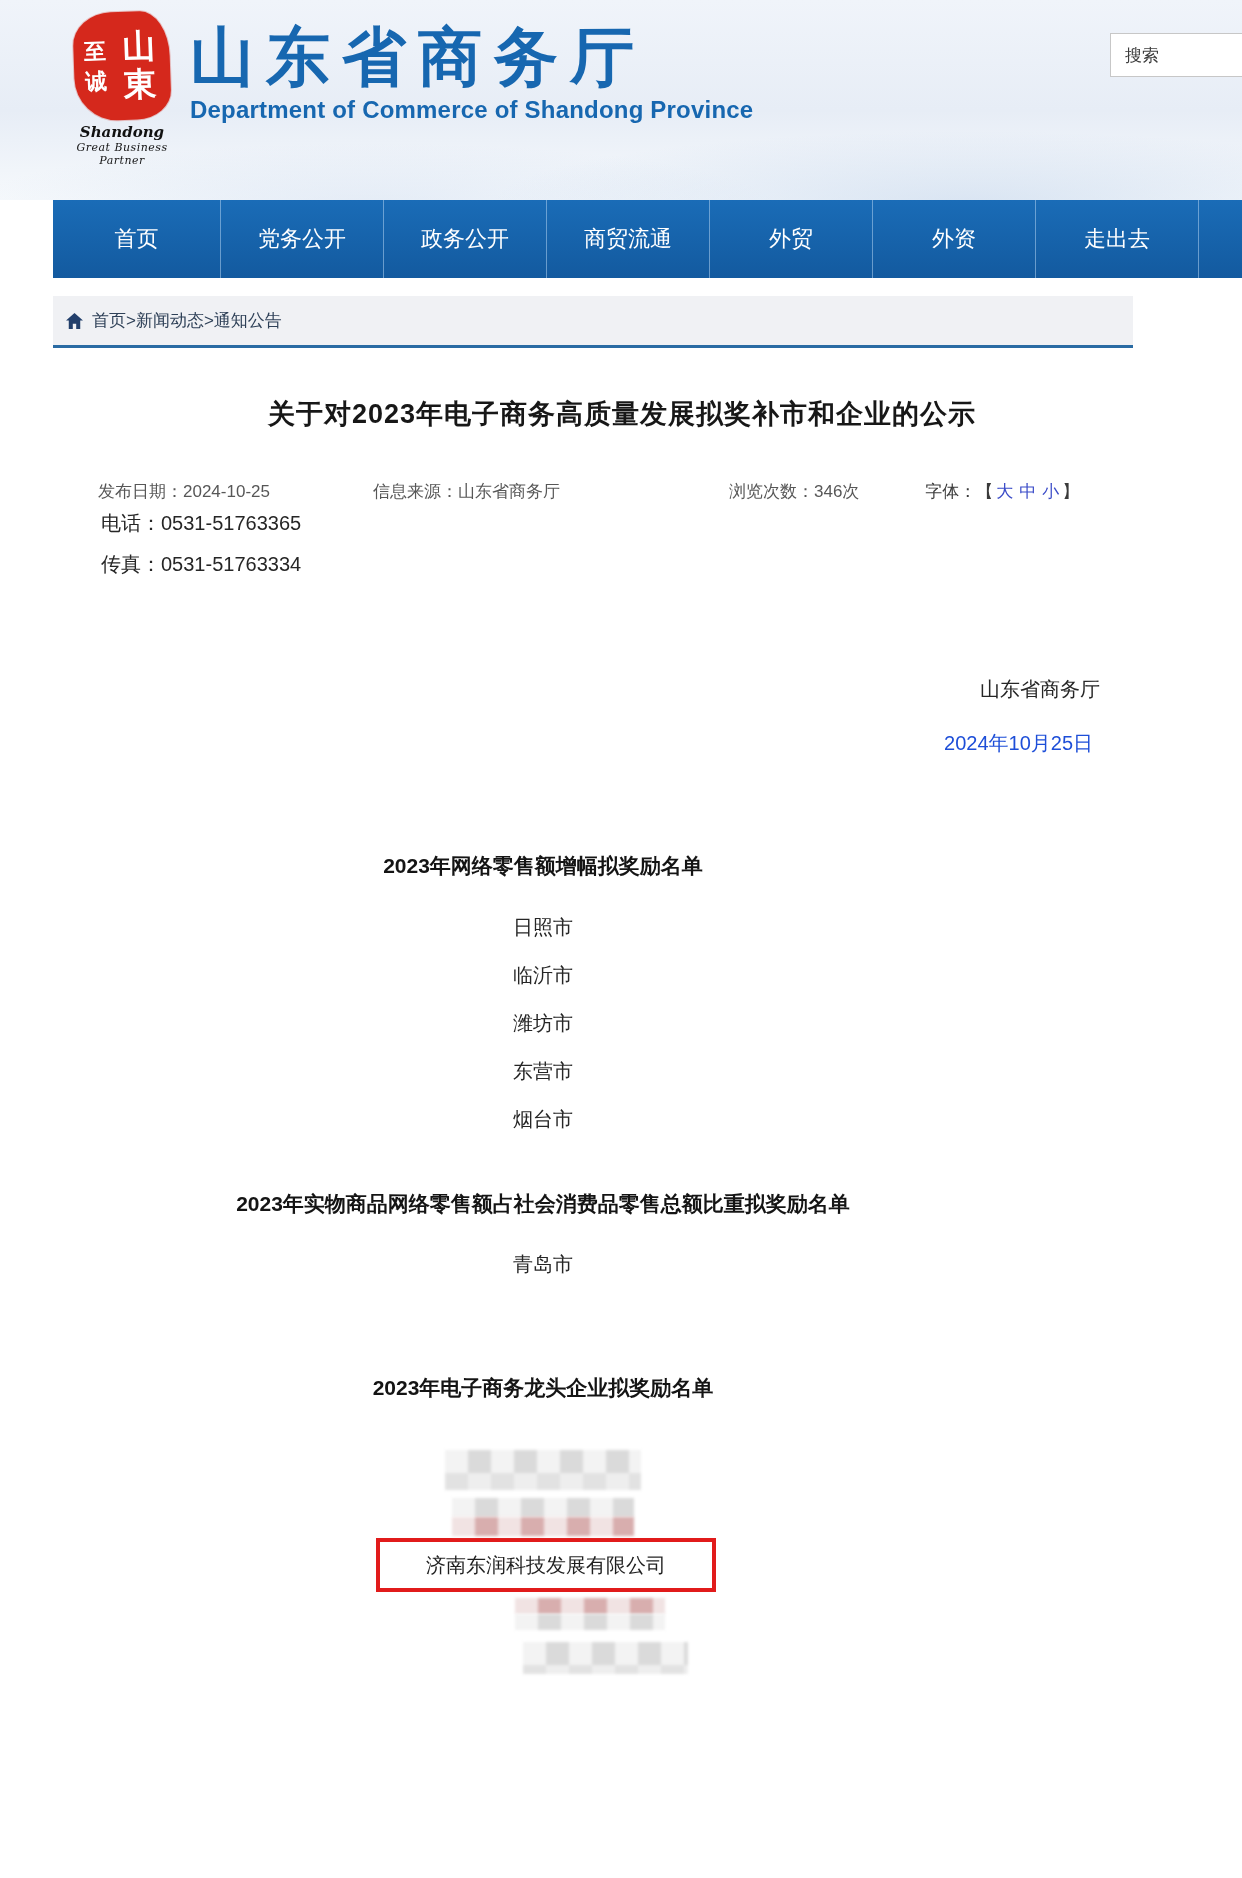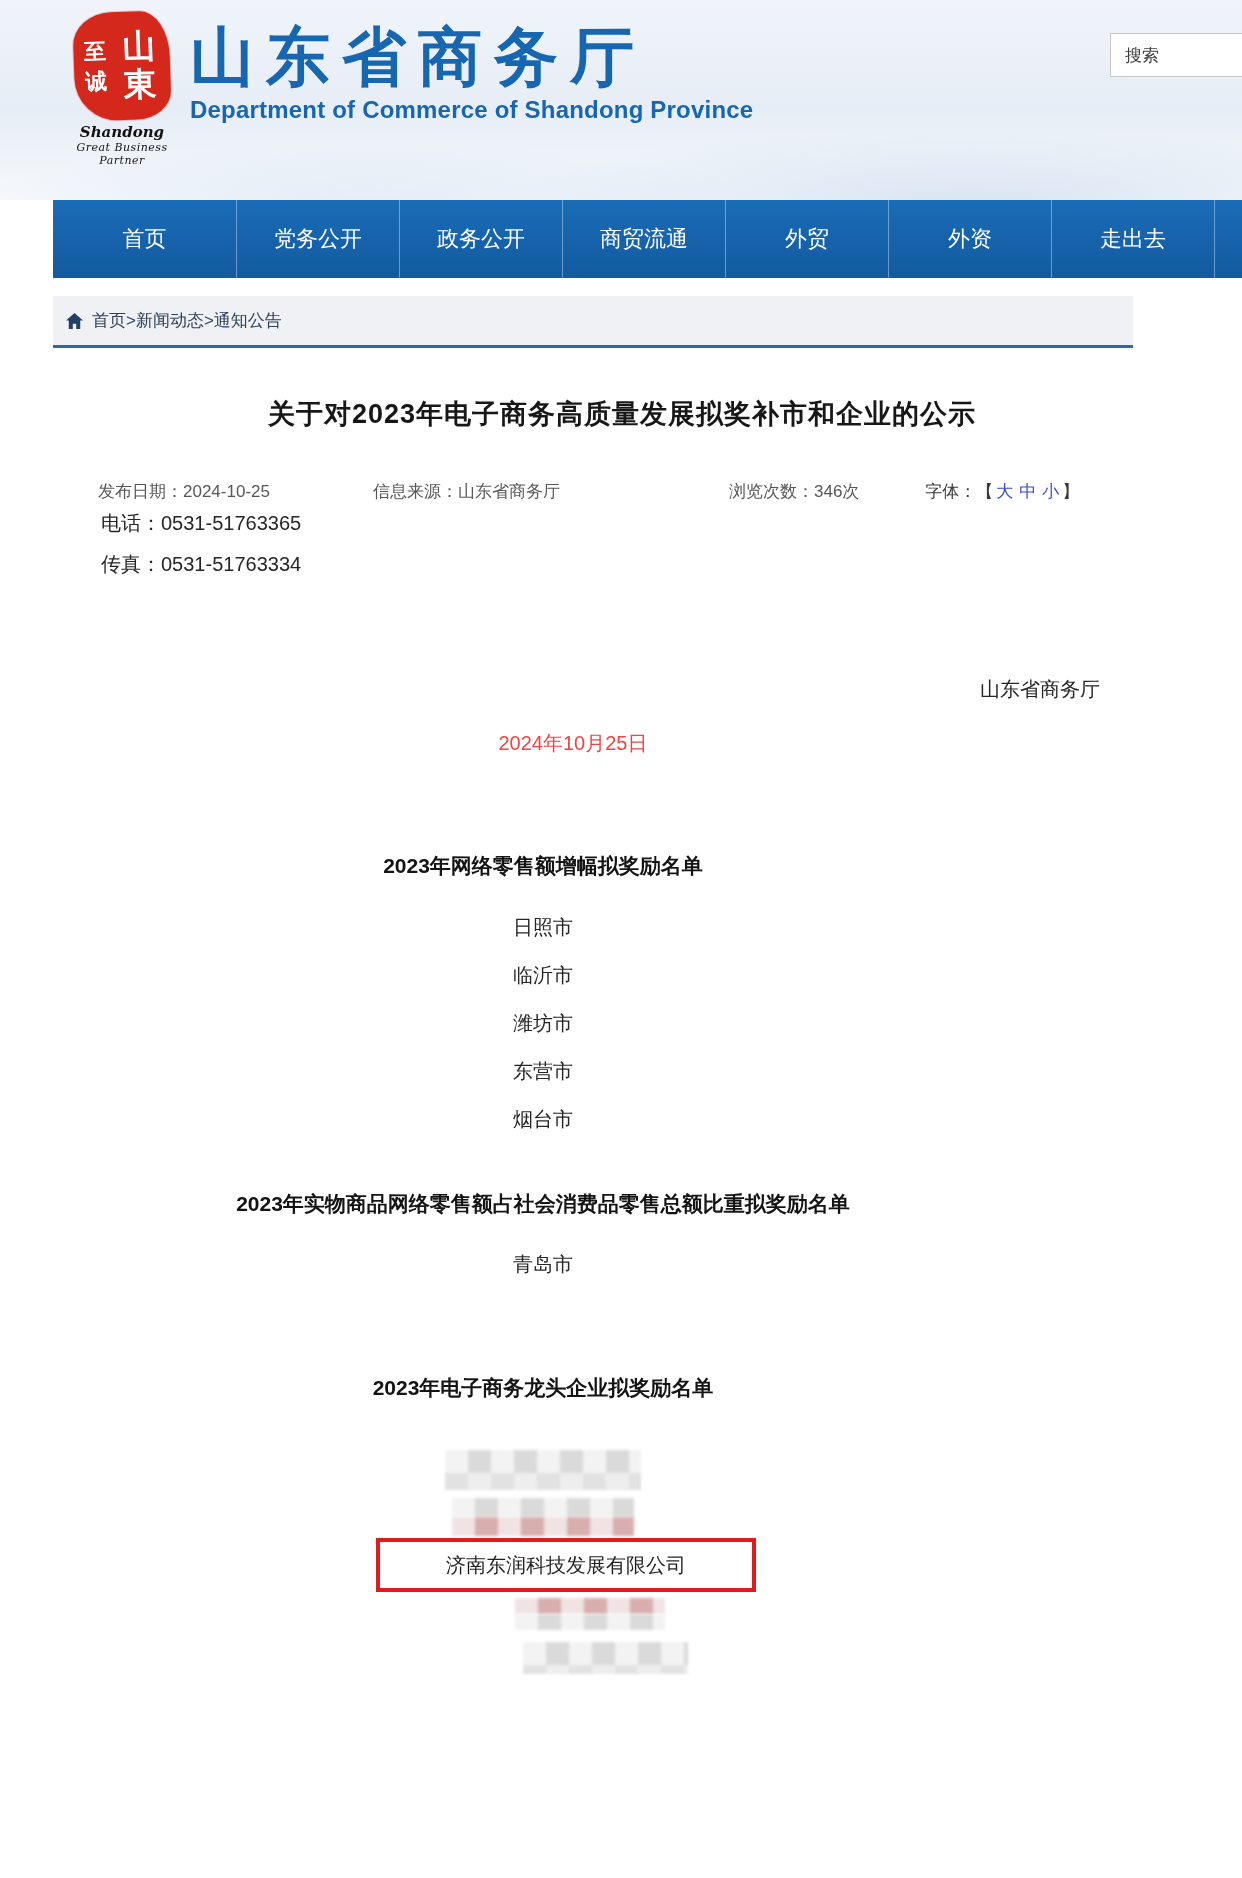--- a/index.html
+++ b/index.html
@@ -43,21 +43,21 @@
   }
   
   .nav {
     margin-left:53px; height:78px; display:flex;
     background:linear-gradient(180deg,#1a6cb7 0%,#135a9f 100%);
   }
   .nav-item {
     width:163px; color:#fff; font-size:22px; display:flex; align-items:center; justify-content:center;
     border-right:1px solid rgba(175,208,238,.55); cursor:pointer; white-space:nowrap;
   }
-  .nav-item.first { width:184px;text-align:right; }
+  .nav-item.first { width:168px;text-align:right; }
   .nav-filler { flex:1; }
   
   .breadcrumb {
     margin:18px 0 0 53px; width:1080px; height:52px; background:#f0f1f4;
     border-bottom:3px solid #2a6ba3; display:flex; align-items:center; gap:9px;
     padding-left:13px; font-size:17px; color:#2e4057; cursor:pointer;
   }
   .home-ic { display:inline-flex; }
   
   .page { margin:0 53px; width:1138px; }
@@ -70,21 +70,21 @@
   .meta .m2 { margin-left:103px; }
   .meta .m3 { margin-left:169px; }
   .meta .m4 { margin-left:66px; color:#3a3a3a; }
   .fsz { color:#3b4cc8; cursor:pointer; margin:0 3px; }
   .para {
     margin-top:46px; padding:0 8px; font-size:20px; color:#262626;
     line-height:41px; text-align:justify; text-indent:2em;
   }
   .contact { padding-left:calc(8px + 2em); font-size:20px; color:#262626; line-height:41px; }
   .sig { margin-top:84px; text-align:right; padding-right:91px; font-size:20px; color:#262626; line-height:41px; }
-  .sig-date { margin-top:13px; text-align:center; padding-right:98px; font-size:20px; color:#ef4444; line-height:41px; }
+  .sig-date { margin-top:13px; text-align:right; padding-right:98px; font-size:20px; color:#1d4ed8; line-height:41px; }
   
   .awards { width:980px; text-align:center; color:#262626; }
   .sec-heading { font-size:21px; font-weight:700; color:#141414; line-height:32px; }
   .h1 { margin-top:86px; }
   .h2 { margin-top:45px; }
   .h3 { margin-top:84px; }
   .city-list { margin-top:21px; }
   .city { font-size:20px; line-height:48px; }
   .city.single { margin-top:20px; }
   
@@ -97,21 +97,21 @@
   .m-pink {
     background-color:#ecd9d9;
     background-image:conic-gradient(#d8aeae 25%, #eedddd 25% 50%, #ddbcbc 50% 75%, #f1e3e3 75%);
     background-size:46px 46px;
   }
   .blur1 { width:196px; height:40px; margin:46px auto 0 auto; }
   .blur2 { width:182px; margin:8px auto 0 auto; }
   .blur2 .top { height:19px; }
   .blur2 .bot { height:19px; }
   .highlight-box {
-    margin-top:2px; margin-left:323px; width:380px; height:54px;
+    margin-top:2px; margin-left:323px; width:340px; height:54px;
     border:4px solid #e11b1b; background:#fff;
     display:flex; align-items:center; justify-content:center;
   }
   .highlight-box span { font-size:20px; color:#1f1f1f; }
   .blur3 { width:150px; margin:6px 0 0 462px; }
   .blur3 .top { height:16px; }
   .blur3 .bot { height:16px; }
   .blur4 { width:165px; height:32px; margin:12px 0 0 470px; }
 </style>
 </head>

